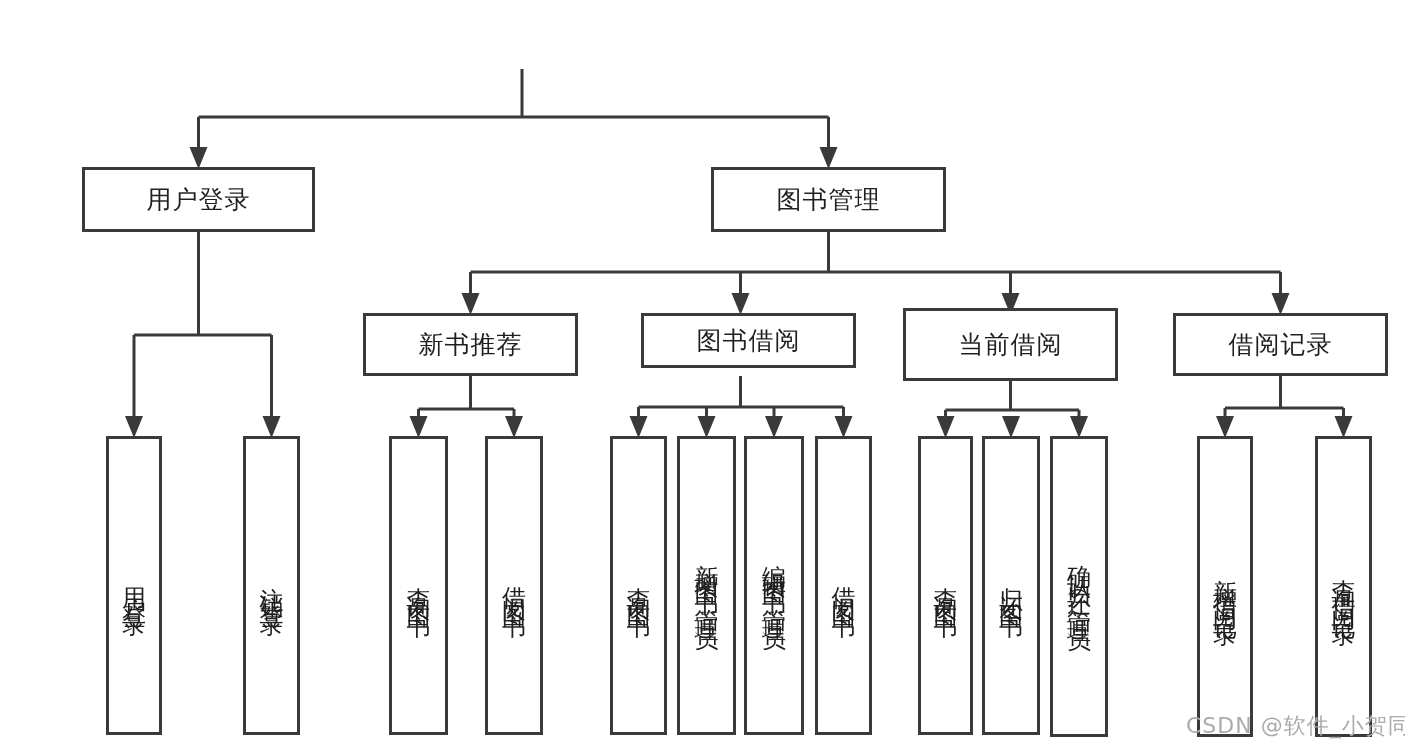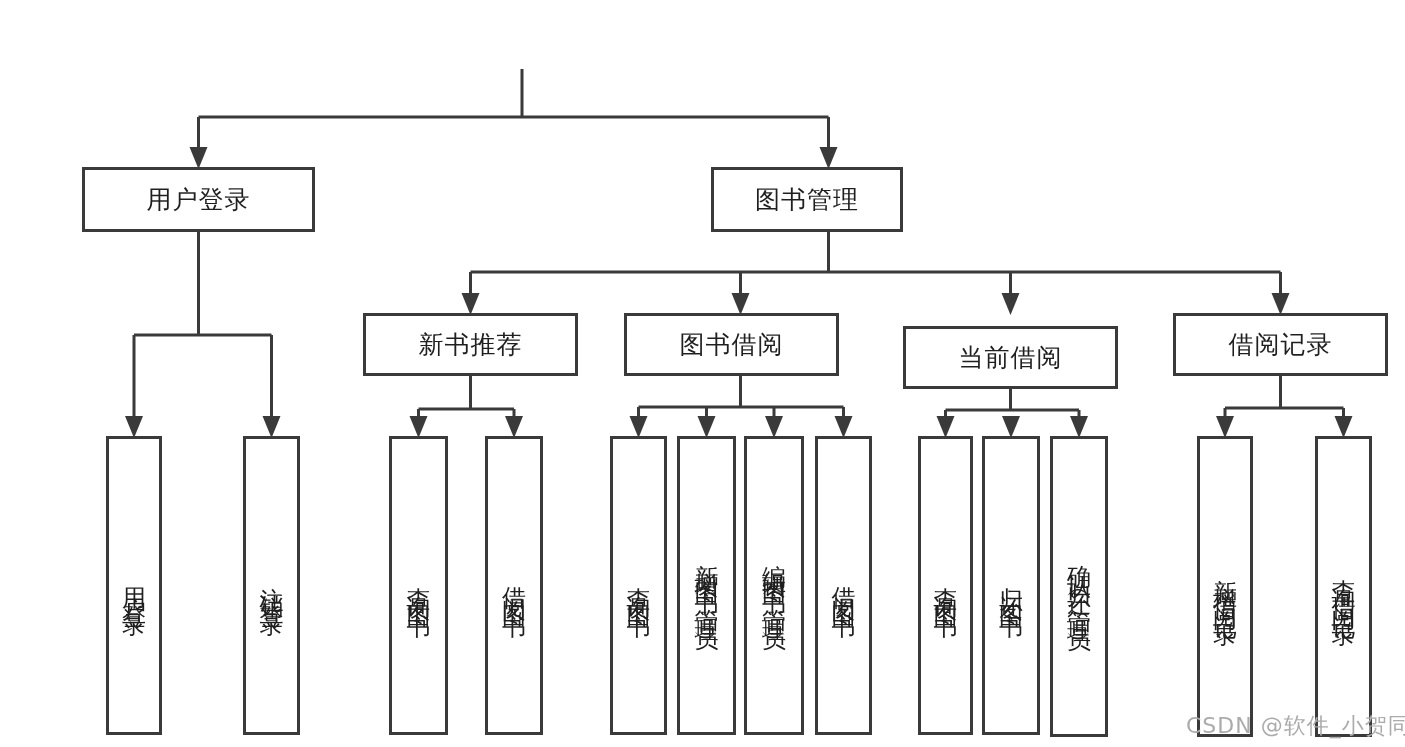--- a/index.html
+++ b/index.html
@@ -87,31 +87,31 @@
 
     <path d="M1280.5 376 V408 M1225 408 H1343.5 M1225 408 V420 M1343.5 408 V420"></path>
     <polygon points="1216,416 1234,416 1225,438"></polygon>
     <polygon points="1334.5,416 1352.5,416 1343.5,438"></polygon>
   </svg>
 
 
   <div class="node hnode" style="left:82px;top:167px;width:233px;height:65px;">
     <span>用户登录</span>
   </div>
-  <div class="node hnode" style="left:711px;top:167px;width:192px;height:65px;">
+  <div class="node hnode" style="left:711px;top:167px;width:235px;height:65px;">
     <span>图书管理</span>
   </div>
 
   <div class="node hnode" style="left:363px;top:313px;width:215px;height:63px;font-family:Liberation Mono, monospace;">
     <span>新书推荐</span>
   </div>
-  <div class="node hnode" style="left:624px;top:313px;width:215px;height:63px;text-align:right;">
+  <div class="node hnode" style="left:641px;top:313px;width:215px;height:55px;text-align:right;">
     <span>图书借阅</span>
   </div>
-  <div class="node hnode" style="left:903px;top:326px;width:215px;height:63px;">
+  <div class="node hnode" style="left:903px;top:308px;width:215px;height:73px;">
     <span>当前借阅</span>
   </div>
   <div class="node hnode" style="left:1173px;top:313px;width:215px;height:63px;">
     <span>借阅记录</span>
   </div>
 
   <div class="node vnode" style="left:106px;top:436px;width:56px;height:299px;">
     <span>用户登录</span>
   </div>
   <div class="node vnode" style="left:243px;top:436px;width:57px;height:299px;">

